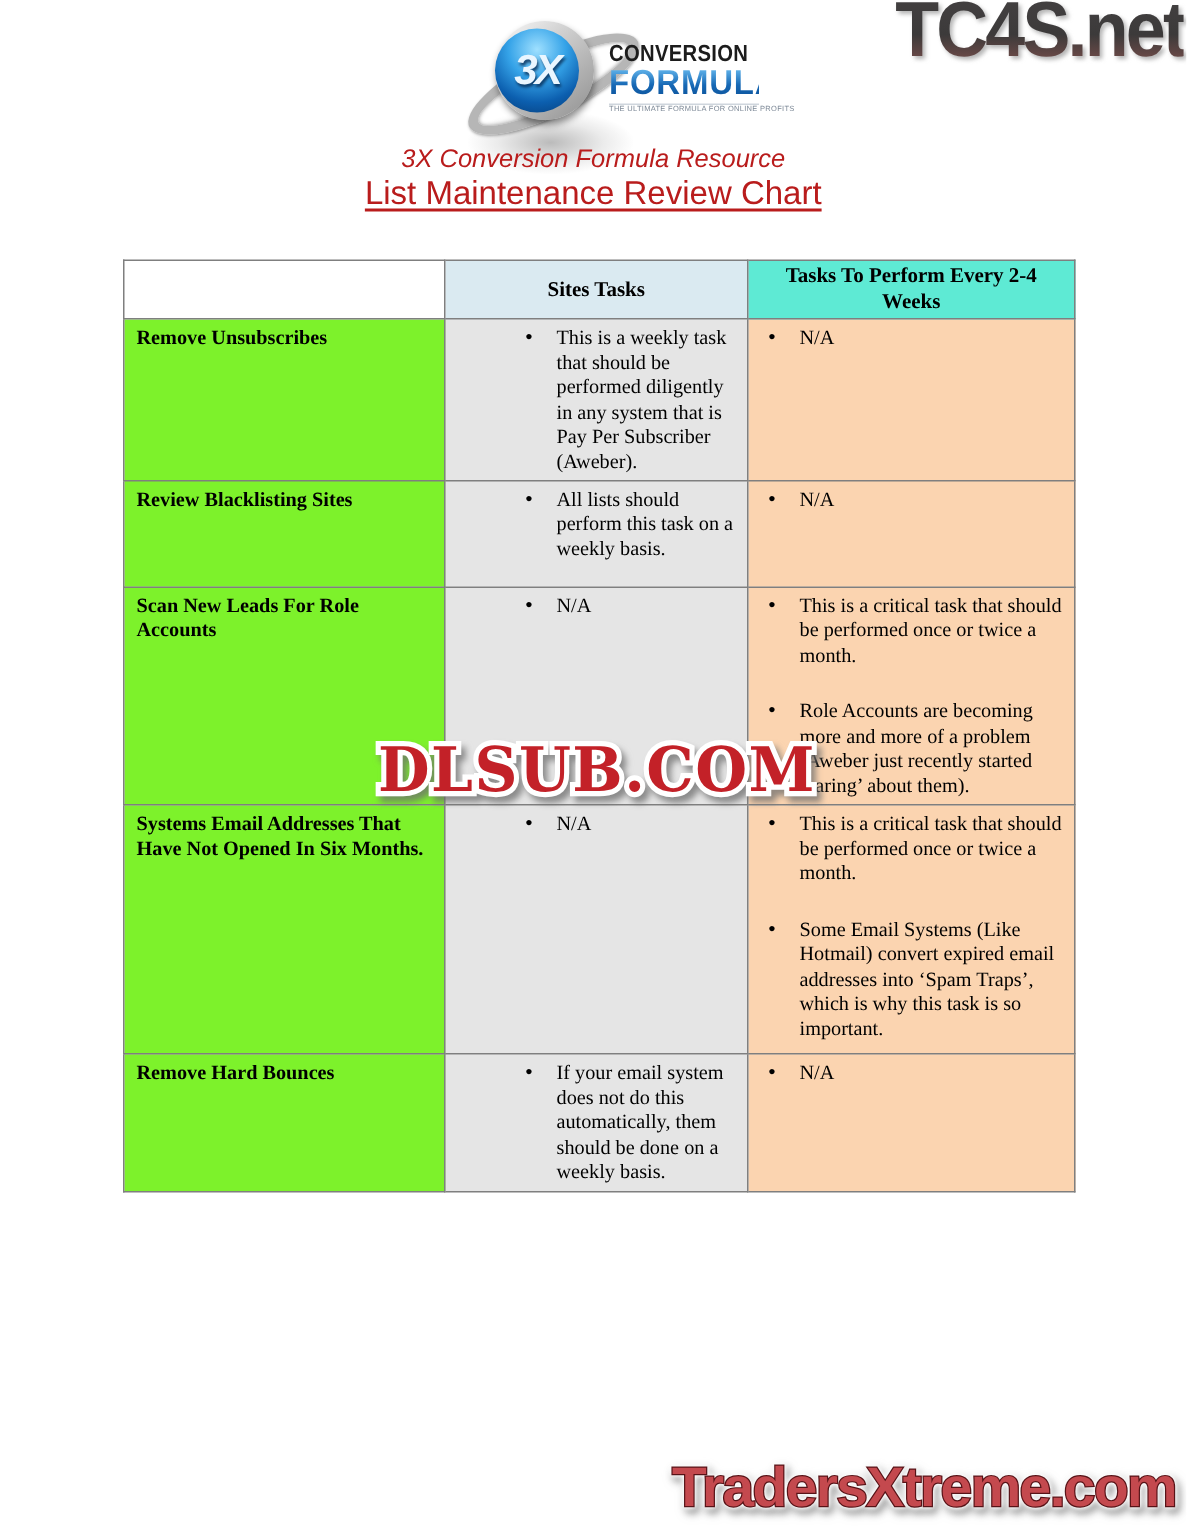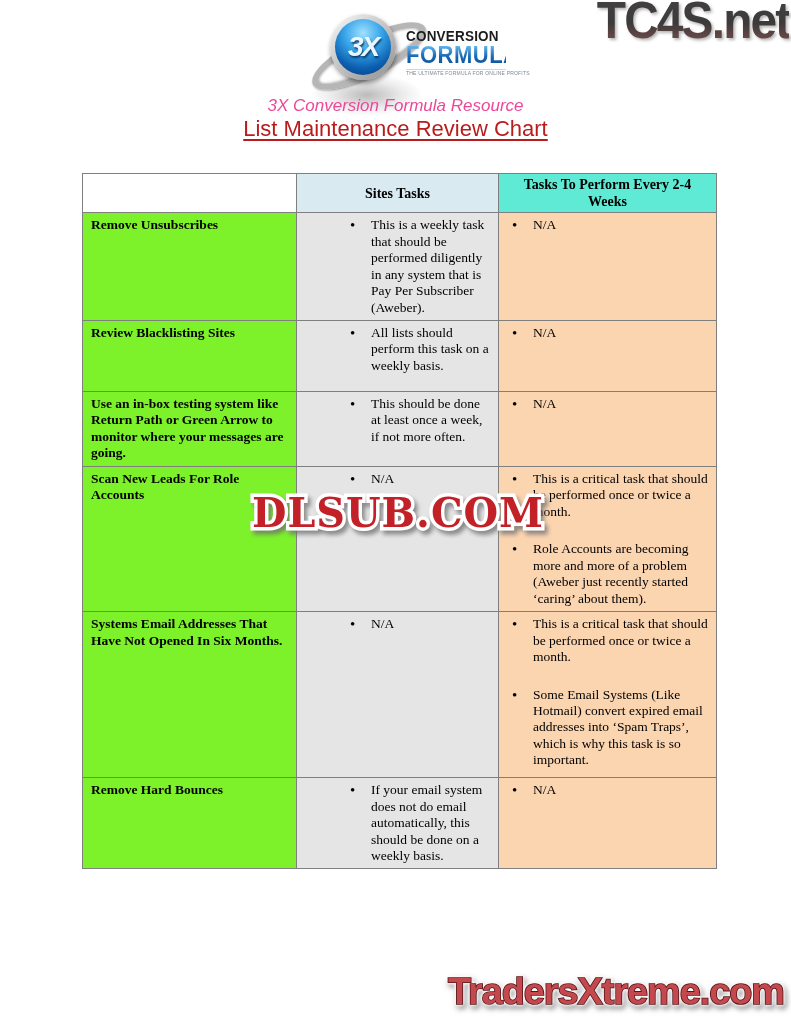--- a/index.html
+++ b/index.html
@@ -63,21 +63,20 @@
     position: absolute;
     left: 32px;
     top: 8px;
     width: 66px;
     height: 66px;
     border-radius: 50%;
     background: linear-gradient(140deg, #fdfdfd 0%, #d2d2d2 35%, #8f8f8f 100%);
     box-shadow: 1px 3px 5px rgba(0,0,0,0.45);
     display: flex;
     align-items: center;
-    justify-content: center;
   }
   .logo-sphere-inner {
     width: 56px;
     height: 56px;
     border-radius: 50%;
     background: radial-gradient(circle at 50% 25%, #9fe0ff 0%, #35a3e8 38%, #0c5faf 70%, #063a74 100%);
     display: flex;
     align-items: center;
     justify-content: center;
   }
@@ -131,21 +130,21 @@
   
   .subtitle {
     position: absolute;
     top: 96px;
     left: 0;
     width: 791px;
     text-align: center;
     font-family: "Liberation Sans", sans-serif;
     font-style: italic;
     font-size: 17px;
-    color: #ec4899;
+    color: #b91c1c;
   }
   .doc-title {
     position: absolute;
     top: 116px;
     left: 0;
     width: 791px;
     text-align: center;
     font-family: "Liberation Sans", sans-serif;
     font-size: 22px;
     color: #b91c1c;
@@ -325,33 +324,20 @@
               <li>All lists should perform this task on a weekly basis.</li>
             </ul>
       </td>
       <td class="monthly">
         <ul class="bullets">
               <li>N/A</li>
             </ul>
       </td>
     </tr>
 
-    <tr class="r2">
-      <td class="task">Use an in-box testing system like Return Path or Green Arrow to monitor where your messages are going.</td>
-      <td class="weekly">
-        <ul class="bullets">
-              <li>This should be done at least once a week, if not more often.</li>
-            </ul>
-      </td>
-      <td class="monthly">
-        <ul class="bullets">
-              <li>N/A</li>
-            </ul>
-      </td>
-    </tr>
 
     <tr class="r3">
       <td class="task">Scan New Leads For Role Accounts</td>
       <td class="weekly">
         <ul class="bullets">
               <li>N/A</li>
             </ul>
       </td>
       <td class="monthly">
         <ul class="bullets">
@@ -373,21 +359,21 @@
           <li>This is a critical task that should be performed once or twice a month.</li>
           <li>Some Email Systems (Like Hotmail) convert expired email addresses into ‘Spam Traps’, which is why this task is so important.</li>
         </ul>
       </td>
     </tr>
 
     <tr class="r5">
       <td class="task">Remove Hard Bounces</td>
       <td class="weekly">
         <ul class="bullets">
-              <li>If your email system does not do email automatically, this should be done on a weekly basis.</li>
+              <li>If your email system does not do this automatically, them should be done on a weekly basis.</li>
             </ul>
       </td>
       <td class="monthly">
         <ul class="bullets">
               <li>N/A</li>
             </ul>
       </td>
     </tr>
   </tbody>
     </table>

